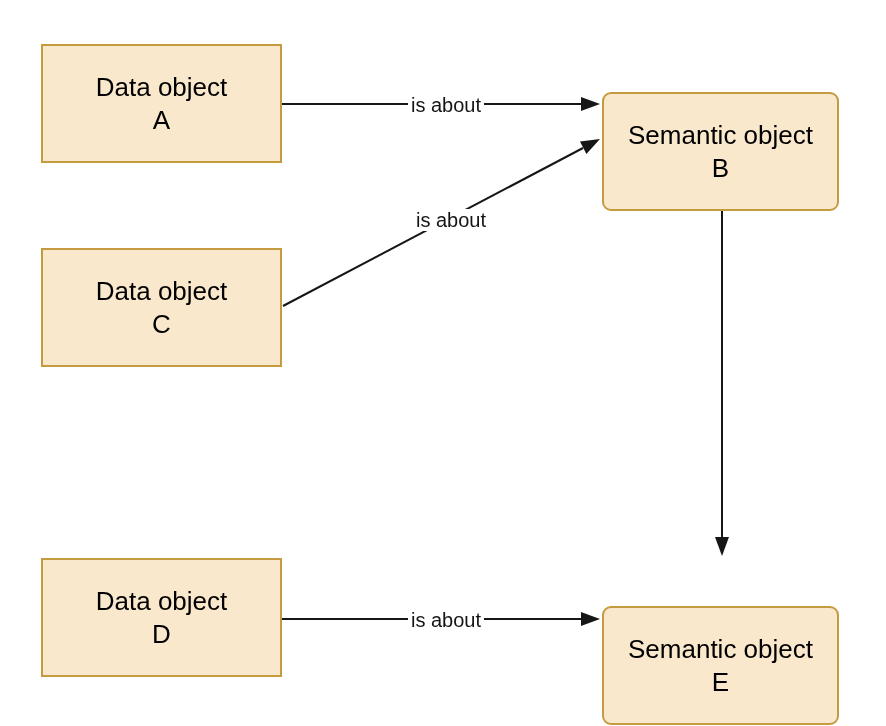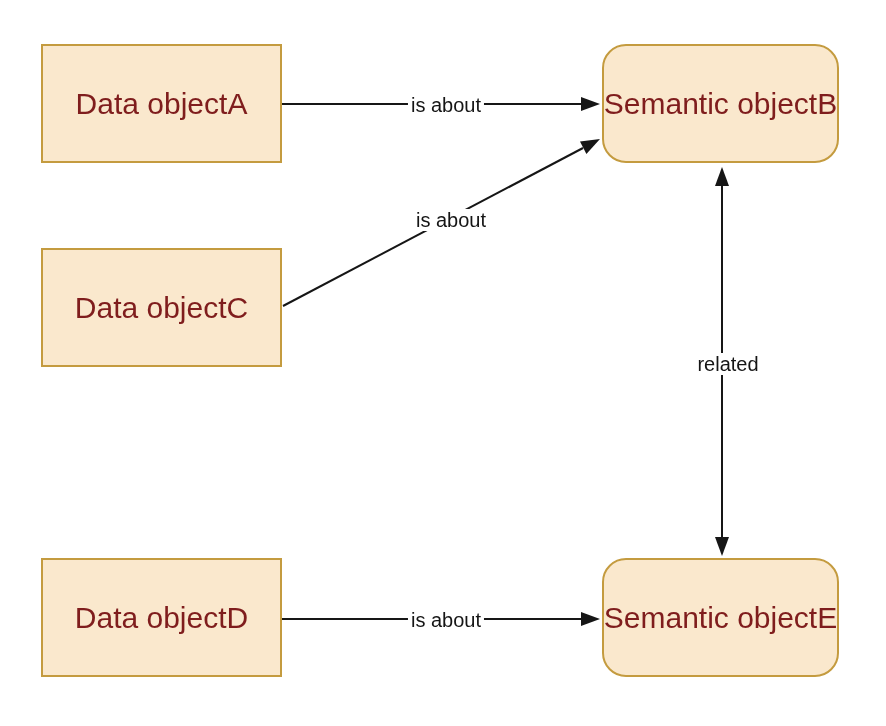--- a/index.html
+++ b/index.html
@@ -21,30 +21,30 @@
     top: 0;
     width: 886px;
     height: 726px;
   }
   .node {
     position: absolute;
     box-sizing: border-box;
     background: #fae8cd;
     border: 2px solid #c49b3f;
     display: flex;
-    flex-direction: row;
+    flex-direction: column;
     align-items: center;
     justify-content: center;
-    font-size: 30px;
+    font-size: 26px;
     line-height: 1.25;
-    color: #7f1d1d;
+    color: #000000;
     text-align: center;
   }
   .node .line { white-space: nowrap; }
-  .node.rounded { border-radius: 24px; }
+  .node.rounded { border-radius: 9px; margin-top: 48px; }
   .node-a { left: 41px;  top: 44px;  width: 241px; height: 119px; }
   .node-b { left: 602px; top: 44px;  width: 237px; height: 119px; }
   .node-c { left: 41px;  top: 248px; width: 241px; height: 119px; }
   .node-d { left: 41px;  top: 558px; width: 241px; height: 119px; }
   .node-e { left: 602px; top: 558px; width: 237px; height: 119px; }
   .edge-label {
     position: absolute;
     transform: translate(-50%, -50%);
     background: #ffffff;
     color: #151515;
@@ -109,16 +109,15 @@
     <div class="line">D</div>
   </div>
 
   <div class="node node-e rounded">
     <div class="line">Semantic object</div>
     <div class="line">E</div>
   </div>
 
   <div class="edge-label label-ab">is about</div>
   <div class="edge-label label-cb">is about</div>
-  <div class="edge-label label-be">related</div>
   <div class="edge-label label-de">is about</div>
 
 </div>
 
 </body></html>

